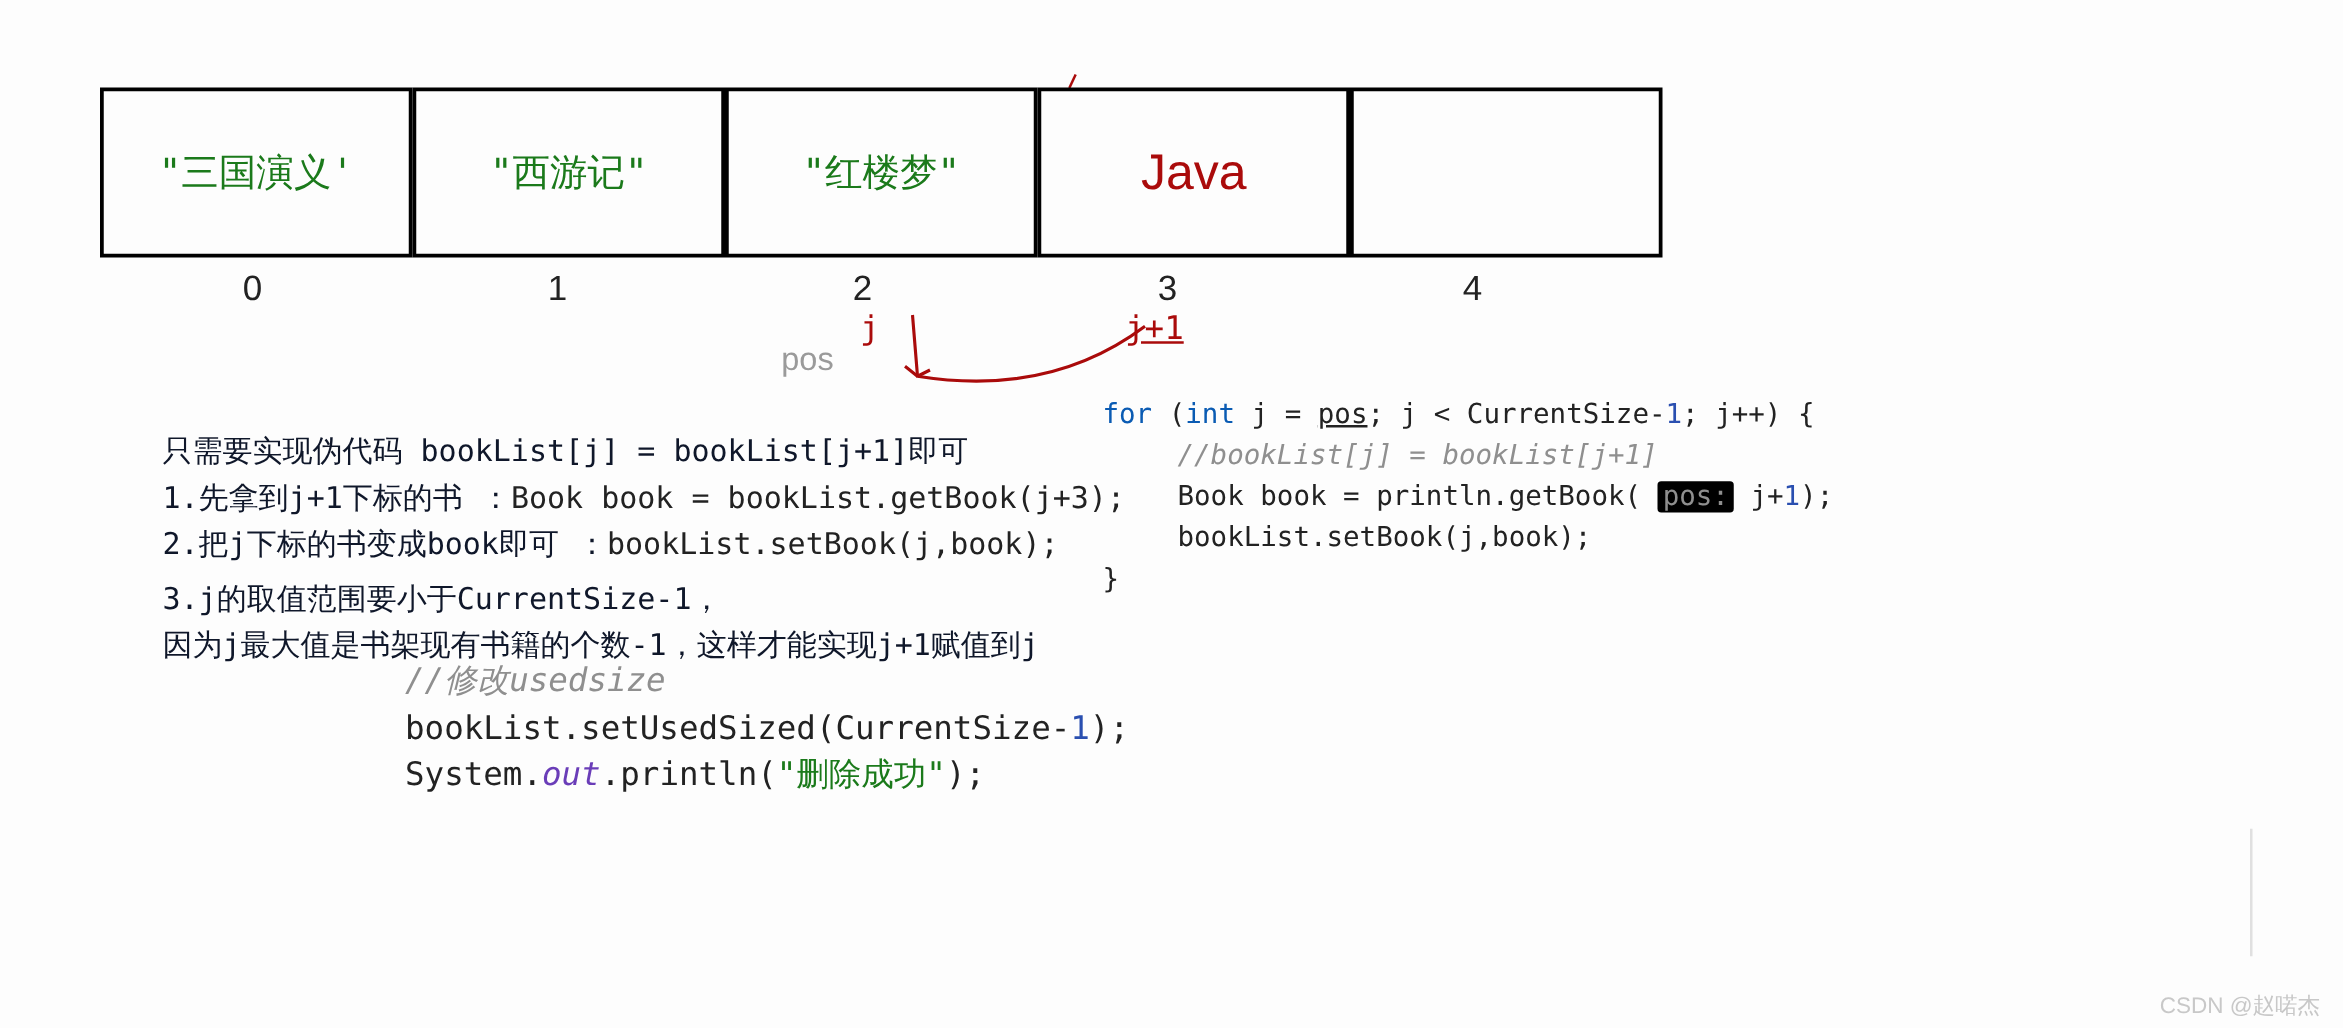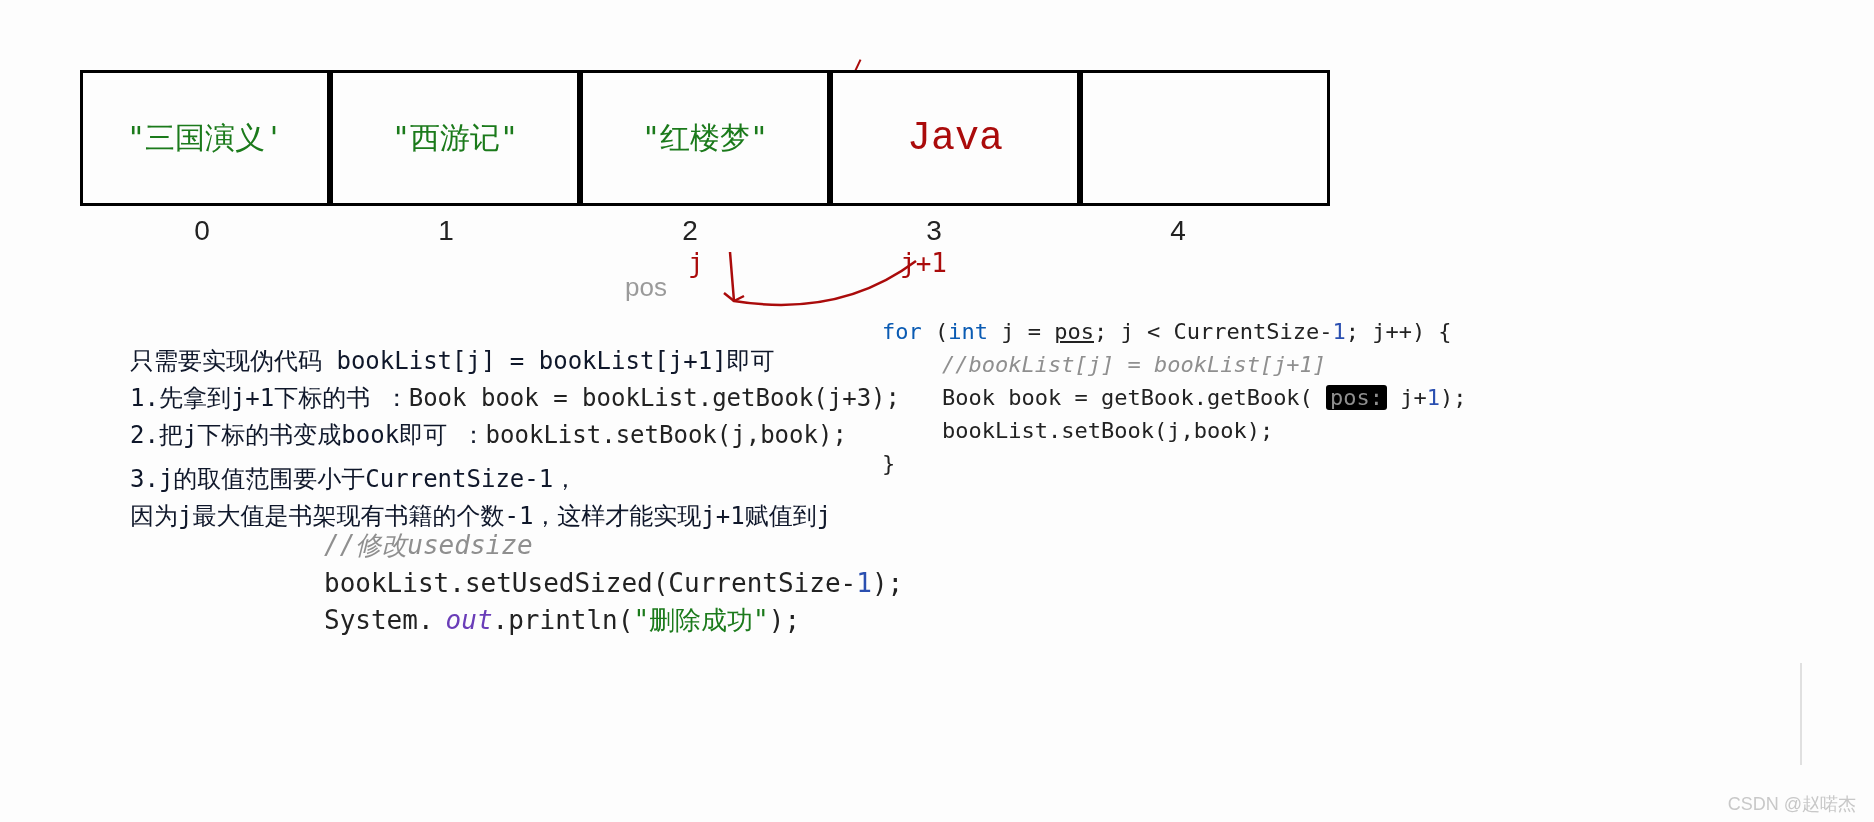--- a/index.html
+++ b/index.html
@@ -1,34 +1,34 @@
 <!DOCTYPE html>
 <html><head>
 <meta charset="utf-8">
 <style>
   html,body{margin:0;padding:0;background:#fdfdfd;font-family:"Microsoft YaHei","PingFang SC",sans-serif;color:#222;}
   .canvas{position:relative;width:1874px;height:822px;}
   .cells{position:absolute;left:80px;top:70px;display:flex;}
   .cell{width:244px;height:130px;border:3px solid #000;display:flex;align-items:center;justify-content:center;font-size:30px;color:#1b7a1b;font-family:Consolas,Menlo,monospace;}
-  .cell.handwritten{color:#aa0b0b;font-family:Liberation Mono, monospace;font-size:40px;}
+  .cell.handwritten{color:#aa0b0b;font-family:Liberation Sans, sans-serif;font-size:40px;}
   .idx{position:absolute;text-align:center;width:244px;font-size:28px;color:#222;}
   .ann{position:absolute;color:#aa0b0b;font-size:26px;font-family:Consolas,Menlo,monospace;}
   .pos{position:absolute;color:#9a9a9a;font-size:26px;}
   .arrow{position:absolute;pointer-events:none;}
   .explain{position:absolute;left:130px;top:343px;font-size:24px;line-height:1.55;font-family:Consolas,"Microsoft YaHei",Menlo,monospace;}
   .explain .red{color:#0f172a;}
   .explain .blk{color:#222;}
   .codeR{position:absolute;left:882px;top:315px;font-size:22px;font-family:Consolas,Menlo,monospace;line-height:1.5;}
   .codeB{position:absolute;left:324px;top:527px;font-size:26px;font-family:Consolas,Menlo,monospace;line-height:1.45;}
   .kw{color:#0a5bb3;}
   .com{color:#8f8f8f;font-style:italic;}
   .str{color:#1b7a1b;}
   .tag{color:#8f8f8f;background:#000000;border-radius:3px;padding:0 4px;}
   .num{color:#2a4fb0;}
-  .field{color:#6a3db8;font-style:italic;margin-left:12px;}
+  .field{color:#6a3db8;font-style:italic;}
   .indent{display:inline-block;width:60px;}
   .bar{position:absolute;left:918px;top:348px;width:2px;height:102px;background:#e0e0e0;}
   .wm{position:absolute;right:18px;bottom:6px;color:#c8c8c8;font-size:18px;margin-top:45px;}
   .mark{position:absolute;left:857px;top:59px;width:2px;height:12px;background:#aa0b0b;transform:rotate(25deg);}
 </style>
 </head>
 <body>
 
 <div class="canvas">
   <div class="mark"></div>
@@ -40,21 +40,21 @@
     <div class="cell handwritten">Java</div>
     <div class="cell"></div>
   </div>
   <div class="idx" style="left:80px;top:215px;">0</div>
   <div class="idx" style="left:324px;top:215px;">1</div>
   <div class="idx" style="left:568px;top:215px;">2</div>
   <div class="idx" style="left:812px;top:215px;">3</div>
   <div class="idx" style="left:1056px;top:215px;">4</div>
 
   <div class="ann" style="left:688px;top:248px;">j</div>
-  <div class="ann" style="left:900px;top:248px;">j+1</div>
+  <div class="ann" style="left:900px;top:248px;text-decoration:underline;">j+1</div>
   <div class="pos" style="left:625px;top:272px;">pos</div>
 
   <svg class="arrow" style="left:690px;top:246px;" width="260" height="70">
     <path d="M 40 6 L 44 55 Q 150 72 226 15" stroke="#aa0b0b" stroke-width="2.5" fill="none"></path>
     <path d="M 44 55 L 34 47 M 44 55 L 54 50" stroke="#aa0b0b" stroke-width="2.5" fill="none"></path>
   </svg>
 
   <div class="explain">
     <div class="red">只需要实现伪代码 bookList[j] = bookList[j+1]即可</div>
     <div><span class="red">1.先拿到j+1下标的书 ：</span><span class="blk">Book book = bookList.getBook(j+3);</span></div>
@@ -63,21 +63,21 @@
     <div class="red">3.j的取值范围要小于CurrentSize-1，</div>
     <div class="red">因为j最大值是书架现有书籍的个数-1，这样才能实现j+1赋值到j</div>
   </div>
 
   <div class="codeR">
     <div>
       <span class="kw">for</span> (<span class="kw">int</span> j = <span style="text-decoration:underline">pos</span><span>; j &lt; CurrentSize-</span><span class="num">1</span><span>; j++) {</span>
     </div>
     <div class="bar"></div>
     <div><span class="indent"></span><span class="com">//bookList[j] = bookList[j+1]</span></div>
-    <div><span class="indent"></span><span>Book book = getBook.getBook( </span><span class="tag">pos:</span><span> j+</span><span class="num">1</span><span>);</span></div>
+    <div><span class="indent"></span><span>Book book = println.getBook( </span><span class="tag">pos:</span><span> j+</span><span class="num">1</span><span>);</span></div>
     <div><span class="indent"></span><span>bookList.setBook(j,book);</span></div>
     <div><span>}</span></div>
   </div>
 
   <div class="codeB">
     <div><span class="com">//修改usedsize</span></div>
     <div><span>bookList.setUsedSized(CurrentSize-</span><span class="num">1</span><span>);</span></div>
     <div><span>System.</span><span class="field">out</span><span>.println(</span><span class="str">"删除成功"</span><span>);</span></div>
   </div>
 

